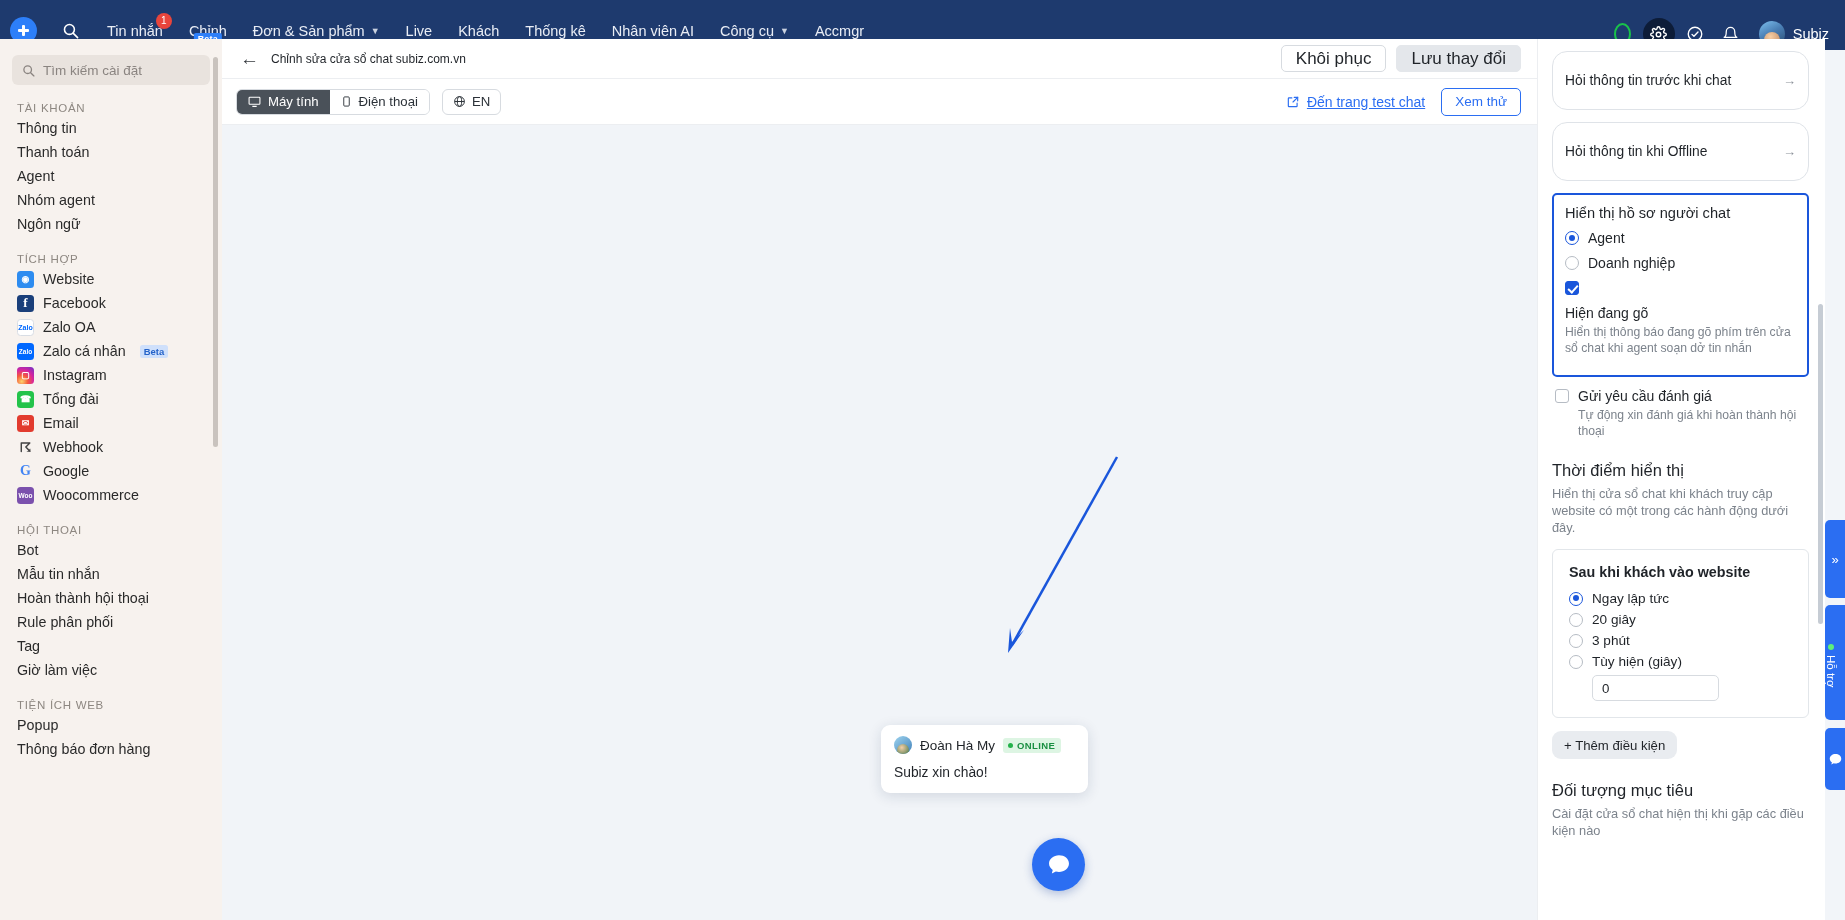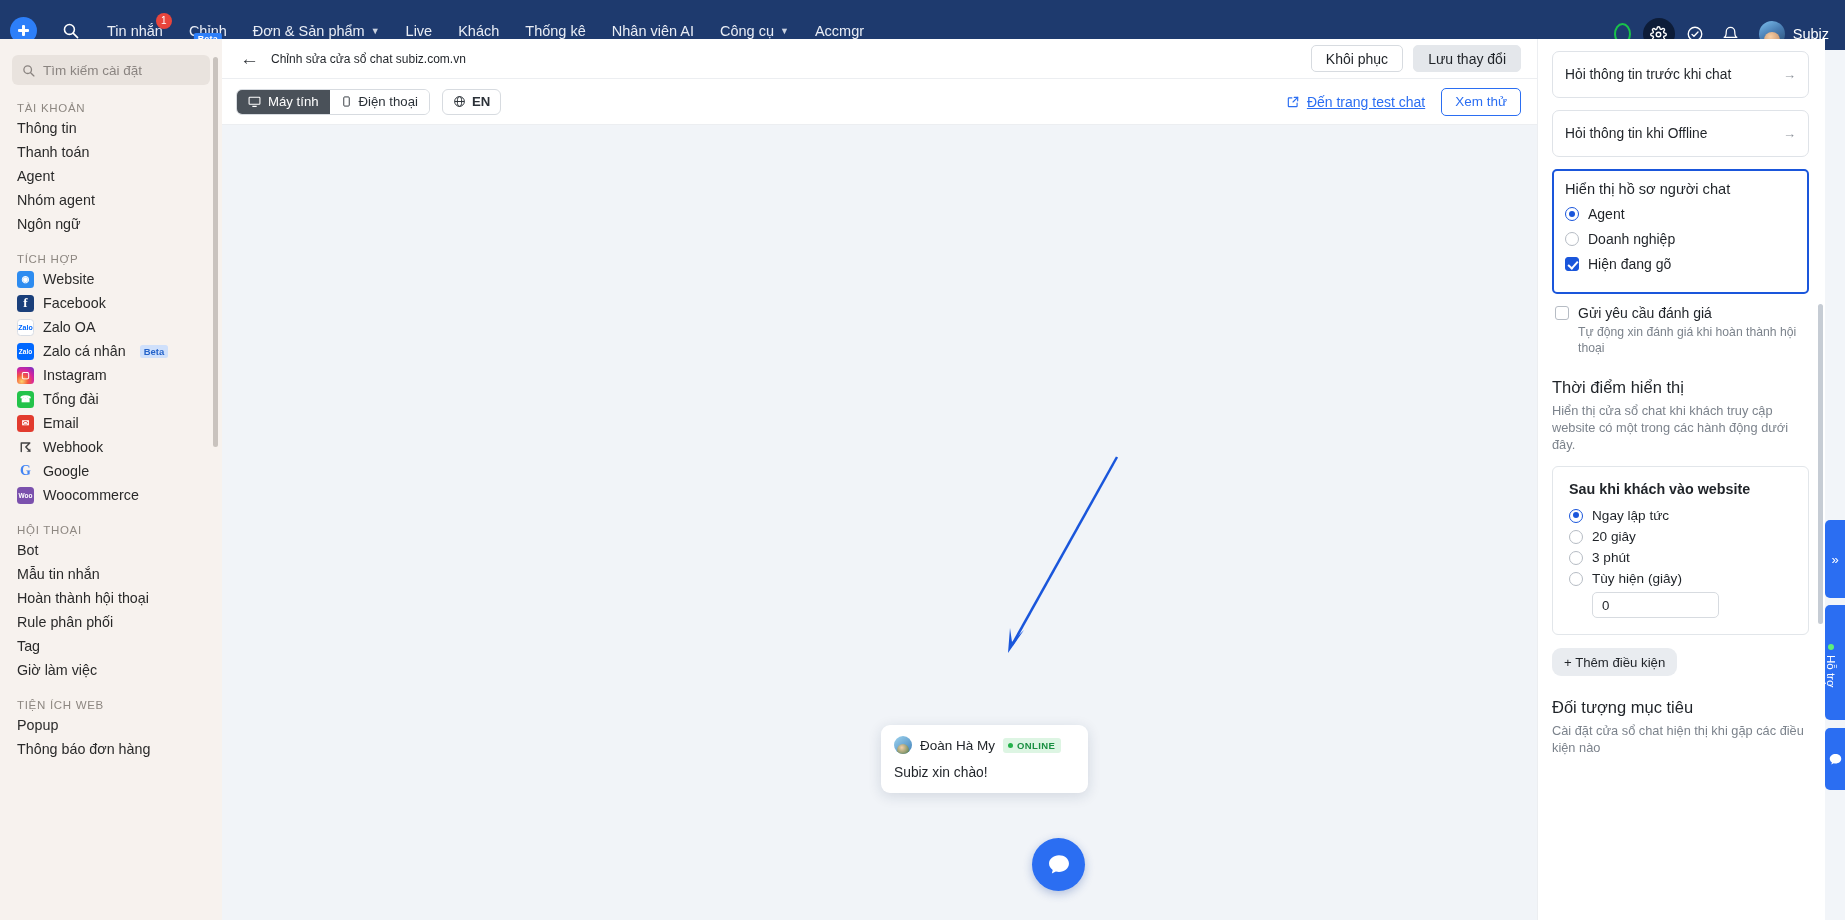--- a/index.html
+++ b/index.html
@@ -163,21 +163,21 @@
     height: 40px; display: flex; align-items: center;
     padding: 0 16px 0 18px;
     border-bottom: 1px solid #eceef1;
     background: #fff;
   }
   .back-arrow { font-size: 19px; color: #34383d; cursor: pointer; margin-right: 12px;}
   .page-title { font-size: 12px; color: #1f2328; }
   .head-actions { margin-left: auto; display: flex; gap: 10px; }
   .btn {
     height: 27px; padding: 0 14px; border-radius: 5px;
-    font-size: 14px; display: flex; align-items: center;
+    font-size: 17px; display: flex; align-items: center;
     cursor: pointer; border: 1px solid #d7dbe0; background: #fff;
     color: #1f2328;
   }
   .btn.grey { background: #e4e7eb; border-color: #e4e7eb; }
 
   .toolbar {
     height: 46px; display: flex; align-items: center;
     padding: 0 16px 0 14px;
     border-bottom: 1px solid #eceef1;
     background: #fff;
@@ -191,21 +191,20 @@
     padding: 0 11px; font-size: 13.2px;
     cursor: pointer; color: #2b3138; background: #fff;
   }
   .seg-btn.active { background: #4a5159; color: #fff; }
   .lang-btn {
     margin-left: 12px; height: 26px;
     border: 1px solid #d7dbe0; border-radius: 6px;
     display: flex; align-items: center; gap: 6px;
     padding: 0 10px; font-size: 13.2px; cursor: pointer;
     color: #2b3138;
-    font-weight: bold;
   }
   .tool-right { margin-left: auto; display: flex; align-items: center; gap: 16px; }
   .testchat-link {
     display: flex; align-items: center; gap: 7px;
     font-size: 14px; color: #2b6ef2; text-decoration: underline;
     cursor: pointer;
   }
   .btn-outline-blue {
     height: 28px; padding: 0 13px; border-radius: 5px;
     border: 1px solid #2b6ef2; color: #2b6ef2; background: #fff;
@@ -255,21 +254,21 @@
 
   
   .rpanel {
     position: absolute; top: 39px; left: 1537px;
     width: 288px; height: 881px;
     background: #fff; overflow: hidden;
     border-left: 1px solid #eceef1;
   }
   .rp-inner { padding: 12px 16px 0 14px; }
   .rp-rowbtn {
-    height: 47px; border: 1px solid #dfe3e8; border-radius: 7px;
+    height: 59px; border: 1px solid #dfe3e8; border-radius: 15px;
     display: flex; align-items: center; padding: 16px 12px;
     font-size: 13.8px; color: #1f2328;
     margin-bottom: 12px; cursor: pointer; background:#fff;
   }
   .rp-rowbtn .arr { margin-left: auto; color: #8b9199; font-size: 13px; }
 
   .hl-box {
     border: 2px solid #1a56db; border-radius: 5px;
     padding: 10px 11px 12px 11px;
     margin-bottom: 10px;
@@ -613,24 +612,25 @@
     <div class="hl-box">
       <div class="rp-title">Hiển thị hồ sơ người chat</div>
       <div class="opt-row">
         <span class="radio on"></span>
         <span class="opt-label">Agent</span>
       </div>
       <div class="opt-row">
         <span class="radio"></span>
         <span class="opt-label">Doanh nghiệp</span>
       </div>
-      <div class="opt-row" style="margin-top:3px;">
+      <div class="opt-row" style="margin-top:3px;flex-direction:column;">
         <span class="checkbox on"></span>
         <div>
           <div class="opt-label">Hiện đang gõ</div>
+          <div class="opt-desc">Hiển thị thông báo đang gõ phím trên cửa sổ chat khi agent soạn dở tin nhắn</div>
         </div>
       </div>
     </div>
 
     <div class="opt-row" style="margin-left:3px;">
       <span class="checkbox"></span>
       <div>
         <div class="opt-label">Gửi yêu cầu đánh giá</div>
         <div class="opt-desc">Tự động xin đánh giá khi hoàn thành hội thoại</div>
       </div>

